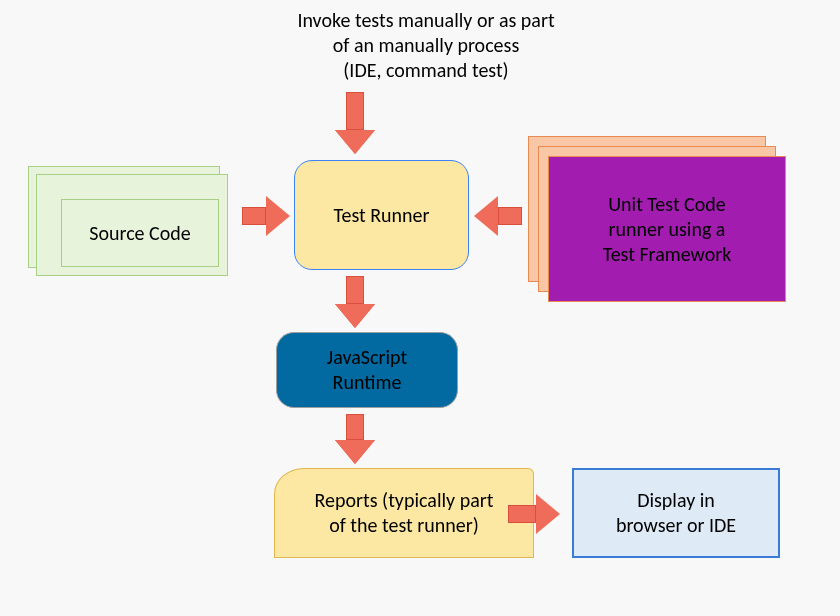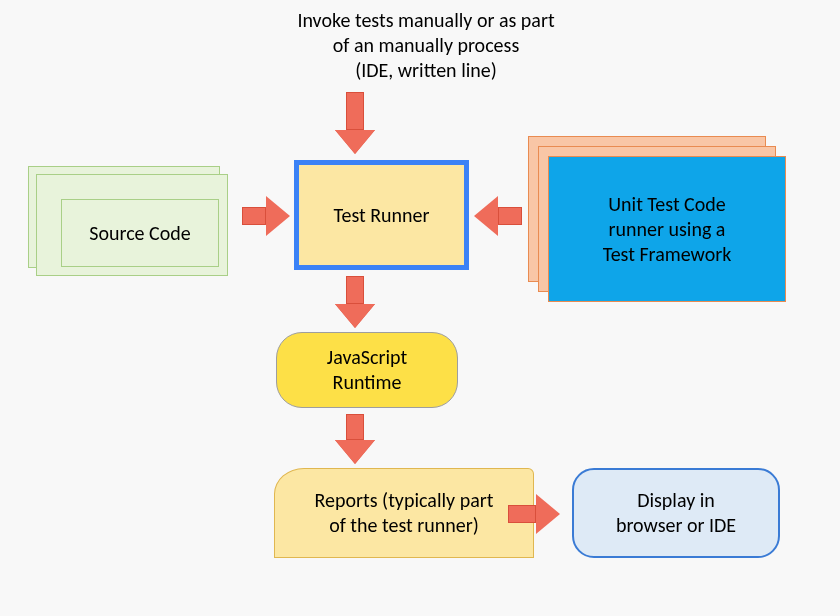--- a/index.html
+++ b/index.html
@@ -43,47 +43,47 @@
     height: 100%;
     border: 1px solid;
     display: flex;
     align-items: center;
     justify-content: center;
     text-align: center;
     box-sizing: border-box;
     padding: 8px 12px;
   }
   .sheet.green  { background: #e8f3db; border-color: #a9cf87; }
-  .sheet.orange { background: #0ea5e9; border-color: #e98b51; }
+  .sheet.orange { background: #a21caf; border-color: #e98b51; }
 
   
   .test-runner {
     background: #fce7a3;
-    border: 5px solid #3b82f6;
-    border-radius: 0;
+    border: 1px solid #3b82f6;
+    border-radius: 18px;
     text-align: center;
   }
   
   .js-runtime {
-    background: #fde047;
+    background: #0369a1;
     border: 1px solid #9e9e9e;
-    border-radius: 26px;
+    border-radius: 18px;
   }
   
   .reports {
     background: #fce7a3;
     border: 1px solid #e0b750;
     border-top-left-radius: 30px 26px;
     border-top-right-radius: 6px;
   }
   
   .display-box {
     background: #deeaf6;
     border: 2px solid #3a7bd5;
-    border-radius: 22px;
+    border-radius: 0;
   }
   
   .top-text {
     position: absolute;
     text-align: center;
     width: 380px;
     left: 236px;
     top: 8px;
     line-height: 1.25;
   }
@@ -127,21 +127,21 @@
   }
 </style>
 </head>
 <body>
 
 <div class="stage">
 
   <div class="top-text">
     <span>Invoke tests manually or as part</span><br>
     <span>of an manually process</span><br>
-    <span>(IDE, written line)</span>
+    <span>(IDE, command test)</span>
   </div>
 
   <div class="arrow down" style="left:335px; top:92px; width:40px; height:62px;">
     <div class="shaft" style="left:11px; top:0; height:38px;"></div>
     <div class="head" style="left:0; top:38px;"></div>
   </div>
 
   <div class="stack green" style="left:28px; top:166px; width:192px; height:102px;"></div>
   <div class="stack green" style="left:36px; top:174px; width:192px; height:102px;"></div>
   <div class="node" style="left:44px; top:182px; width:192px; height:102px; padding:17px;">

